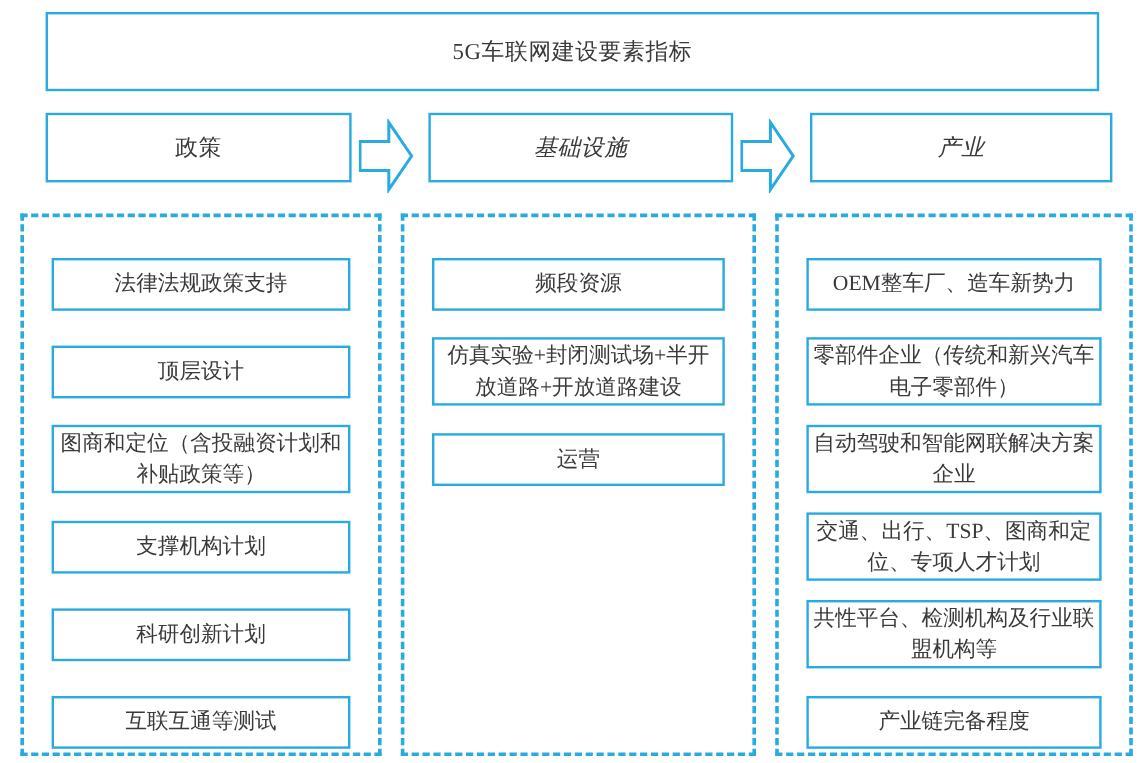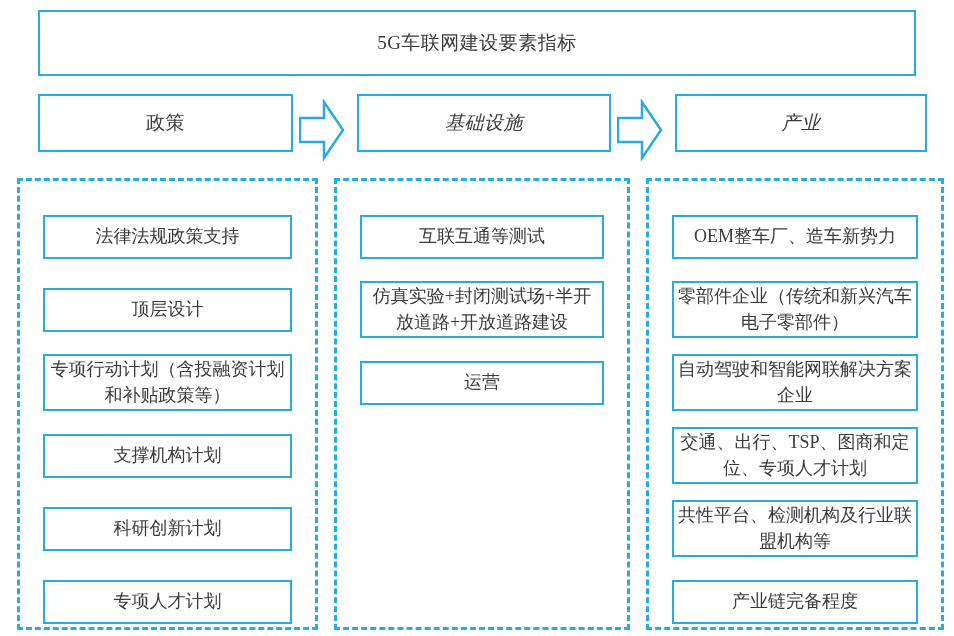--- a/index.html
+++ b/index.html
@@ -92,36 +92,36 @@
   </div>
 
   <div class="dashed-col dc1">
     <div class="slot">
       <div class="box item-box">法律法规政策支持</div>
     </div>
     <div class="slot">
       <div class="box item-box">顶层设计</div>
     </div>
     <div class="slot">
-      <div class="box item-box">专项行动计划（含投融资计划和补贴政策等）</div>
+      <div class="box item-box">图商和定位（含投融资计划和补贴政策等）</div>
     </div>
     <div class="slot">
       <div class="box item-box">支撑机构计划</div>
     </div>
     <div class="slot">
       <div class="box item-box">科研创新计划</div>
     </div>
     <div class="slot">
-      <div class="box item-box">专项人才计划</div>
+      <div class="box item-box">互联互通等测试</div>
     </div>
   </div>
 
   <div class="dashed-col dc2">
     <div class="slot">
-      <div class="box item-box">互联互通等测试</div>
+      <div class="box item-box">频段资源</div>
     </div>
     <div class="slot">
       <div class="box item-box">仿真实验+封闭测试场+半开放道路+开放道路建设</div>
     </div>
     <div class="slot">
       <div class="box item-box">运营</div>
     </div>
   </div>
 
   <div class="dashed-col dc3">

